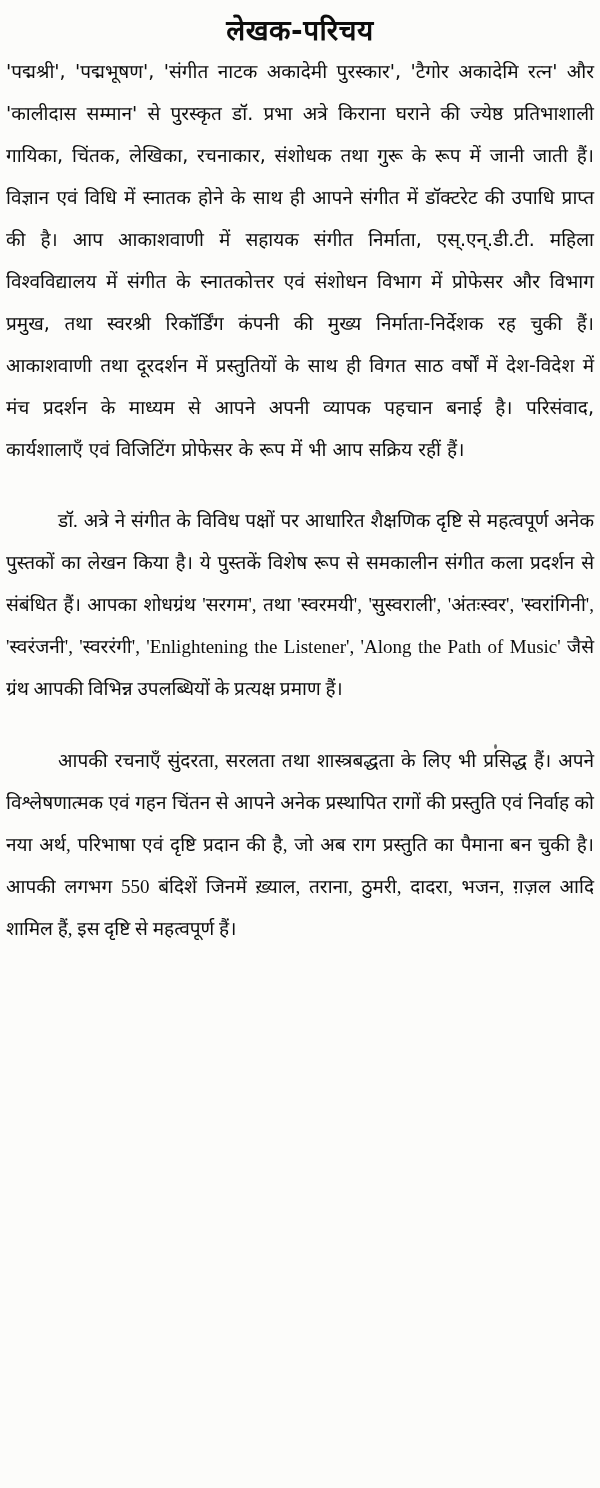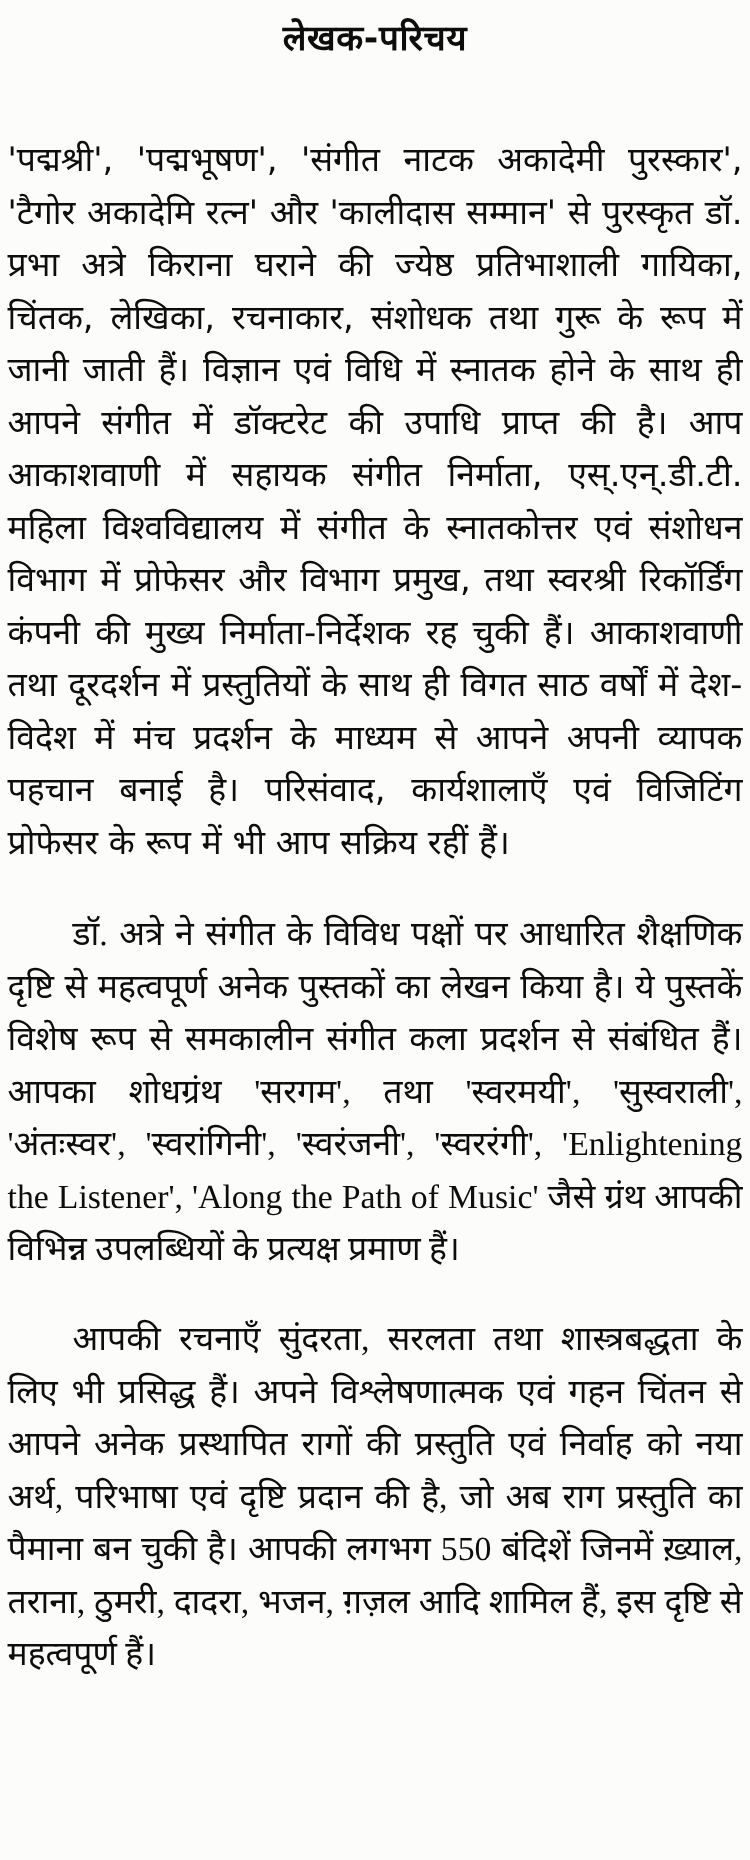--- a/index.html
+++ b/index.html
@@ -24,22 +24,21 @@
   }
   .title {
     margin: 2px 0 0 0;
     text-align: center;
     font-size: 28px;
     line-height: 38px;
     font-weight: 700;
     letter-spacing: 0.5px;
   }
   .body-text {
-    margin-top: 58px;
-    font-size: 27px;
+    font-size: 19px;
     line-height: 42px;
     font-weight: 500;
     text-align: justify;
     text-justify: inter-word;
   }
   .para {
     margin: 0;
   }
   .para + .para {
     margin-top: 30px;

